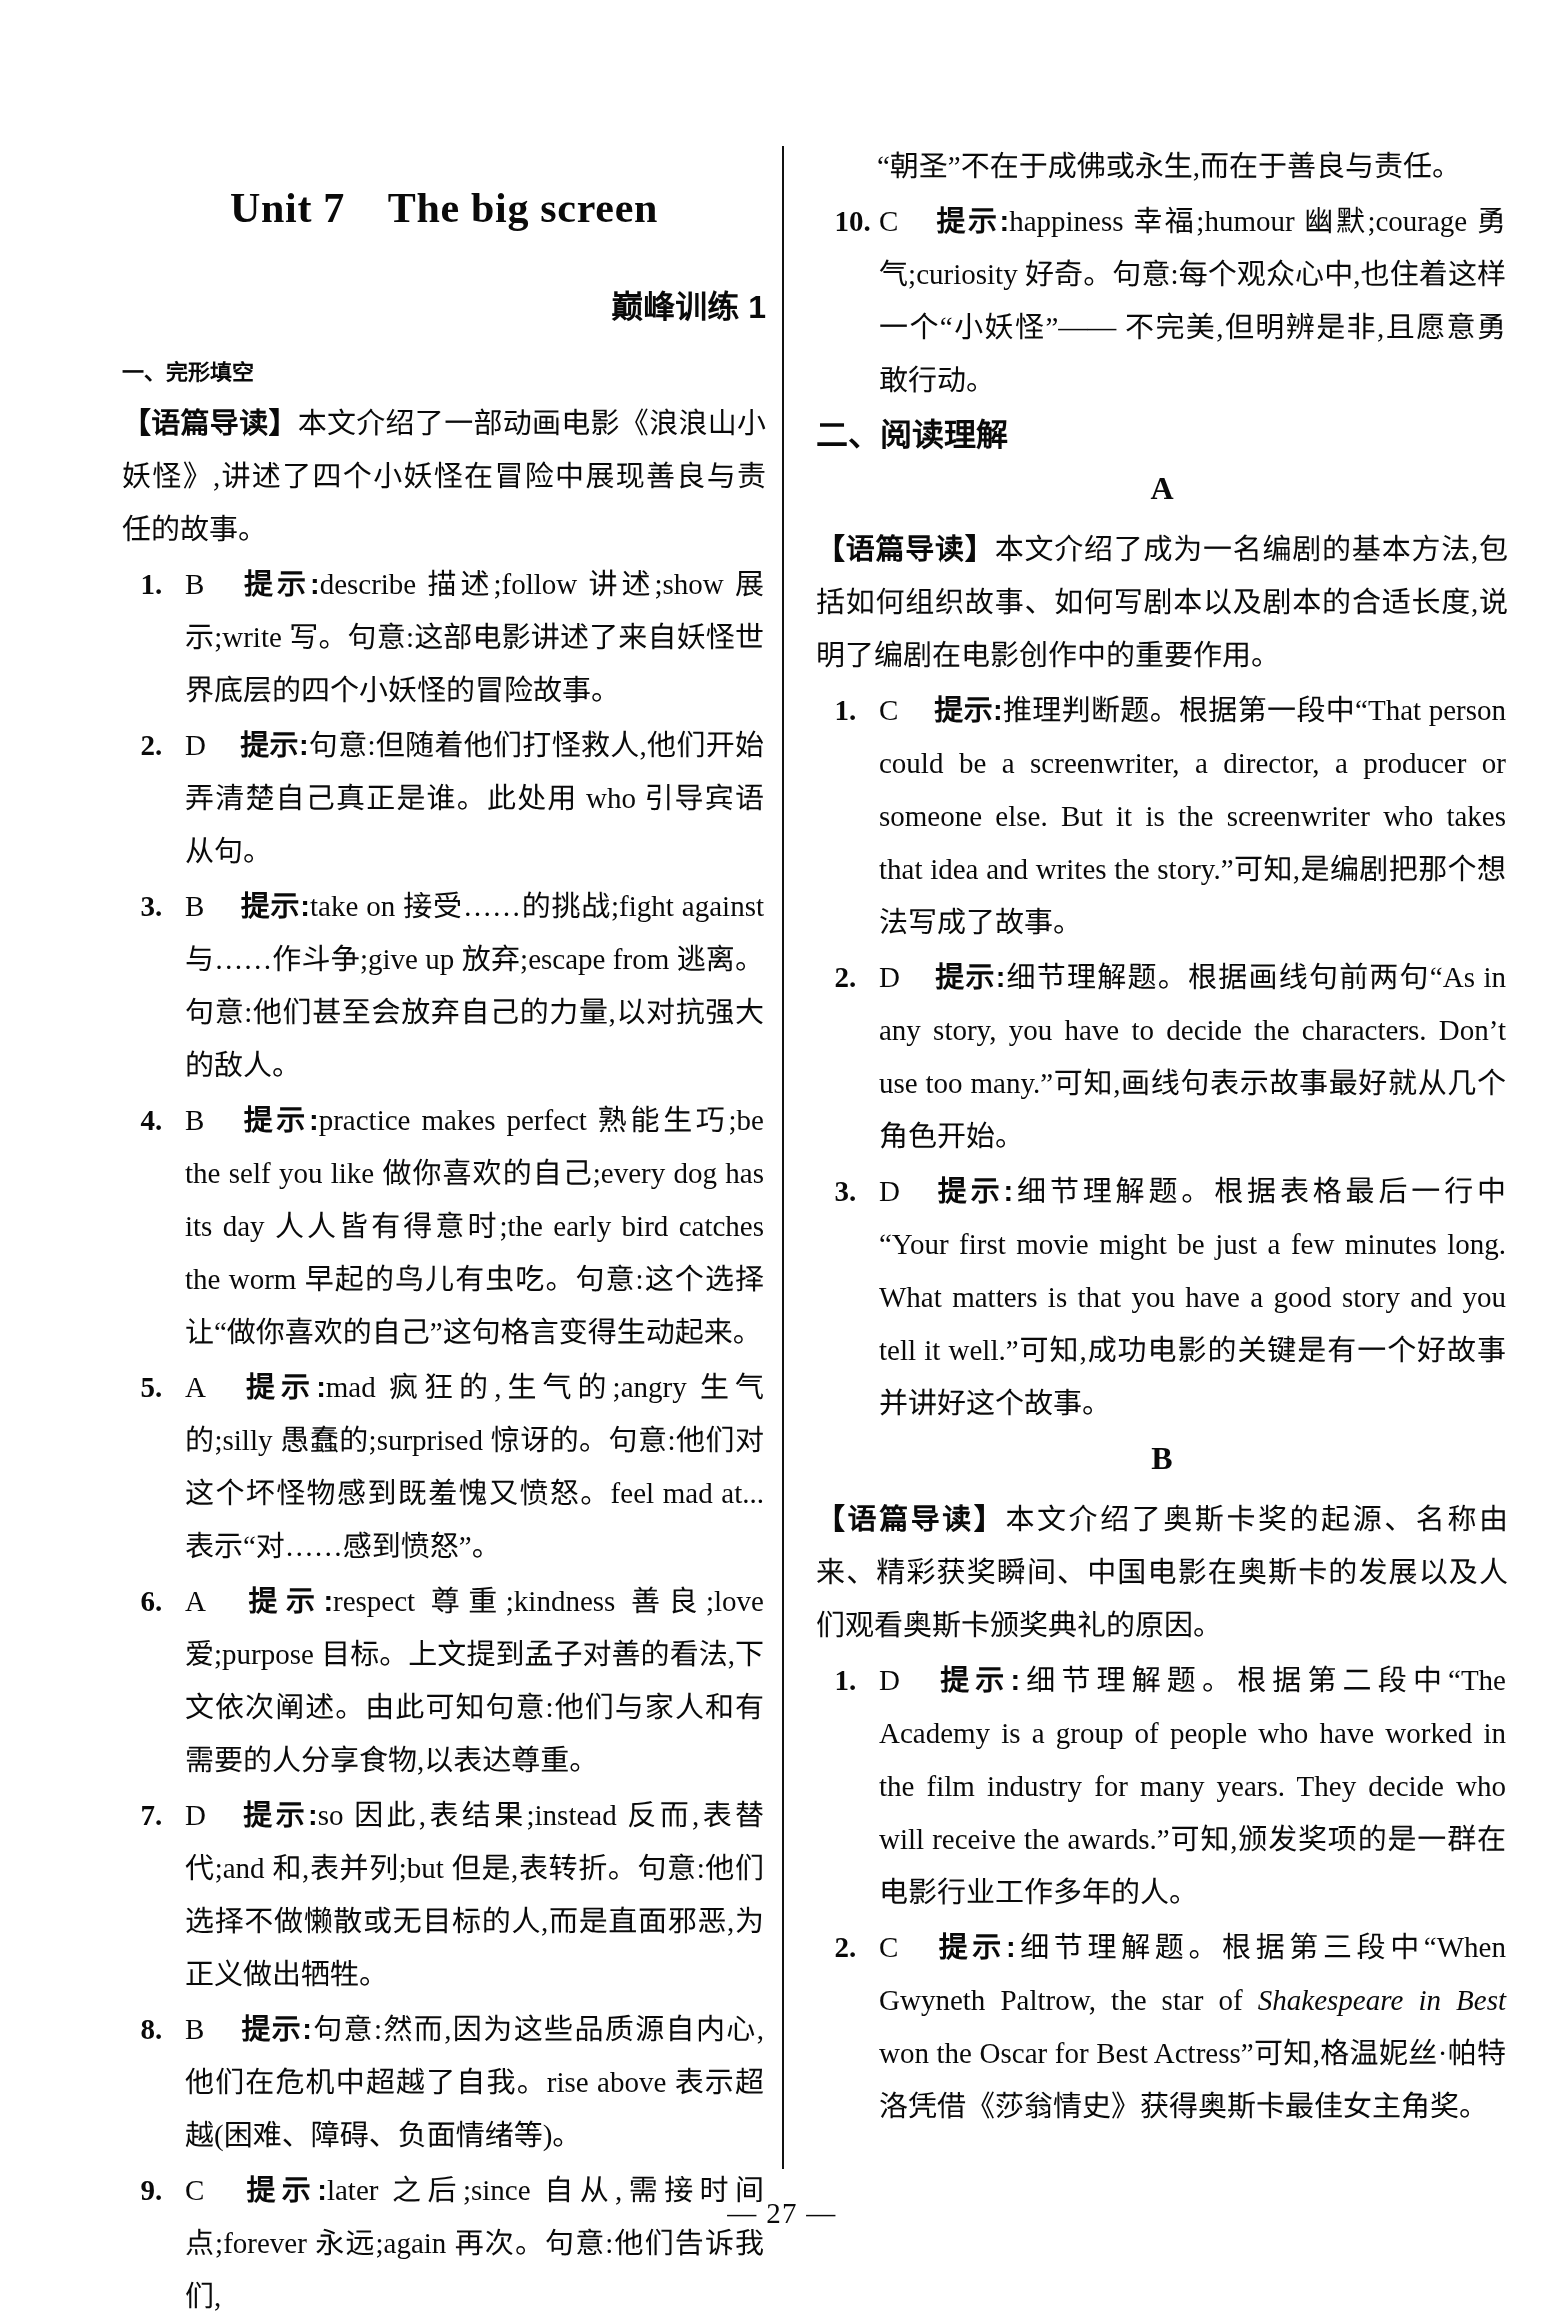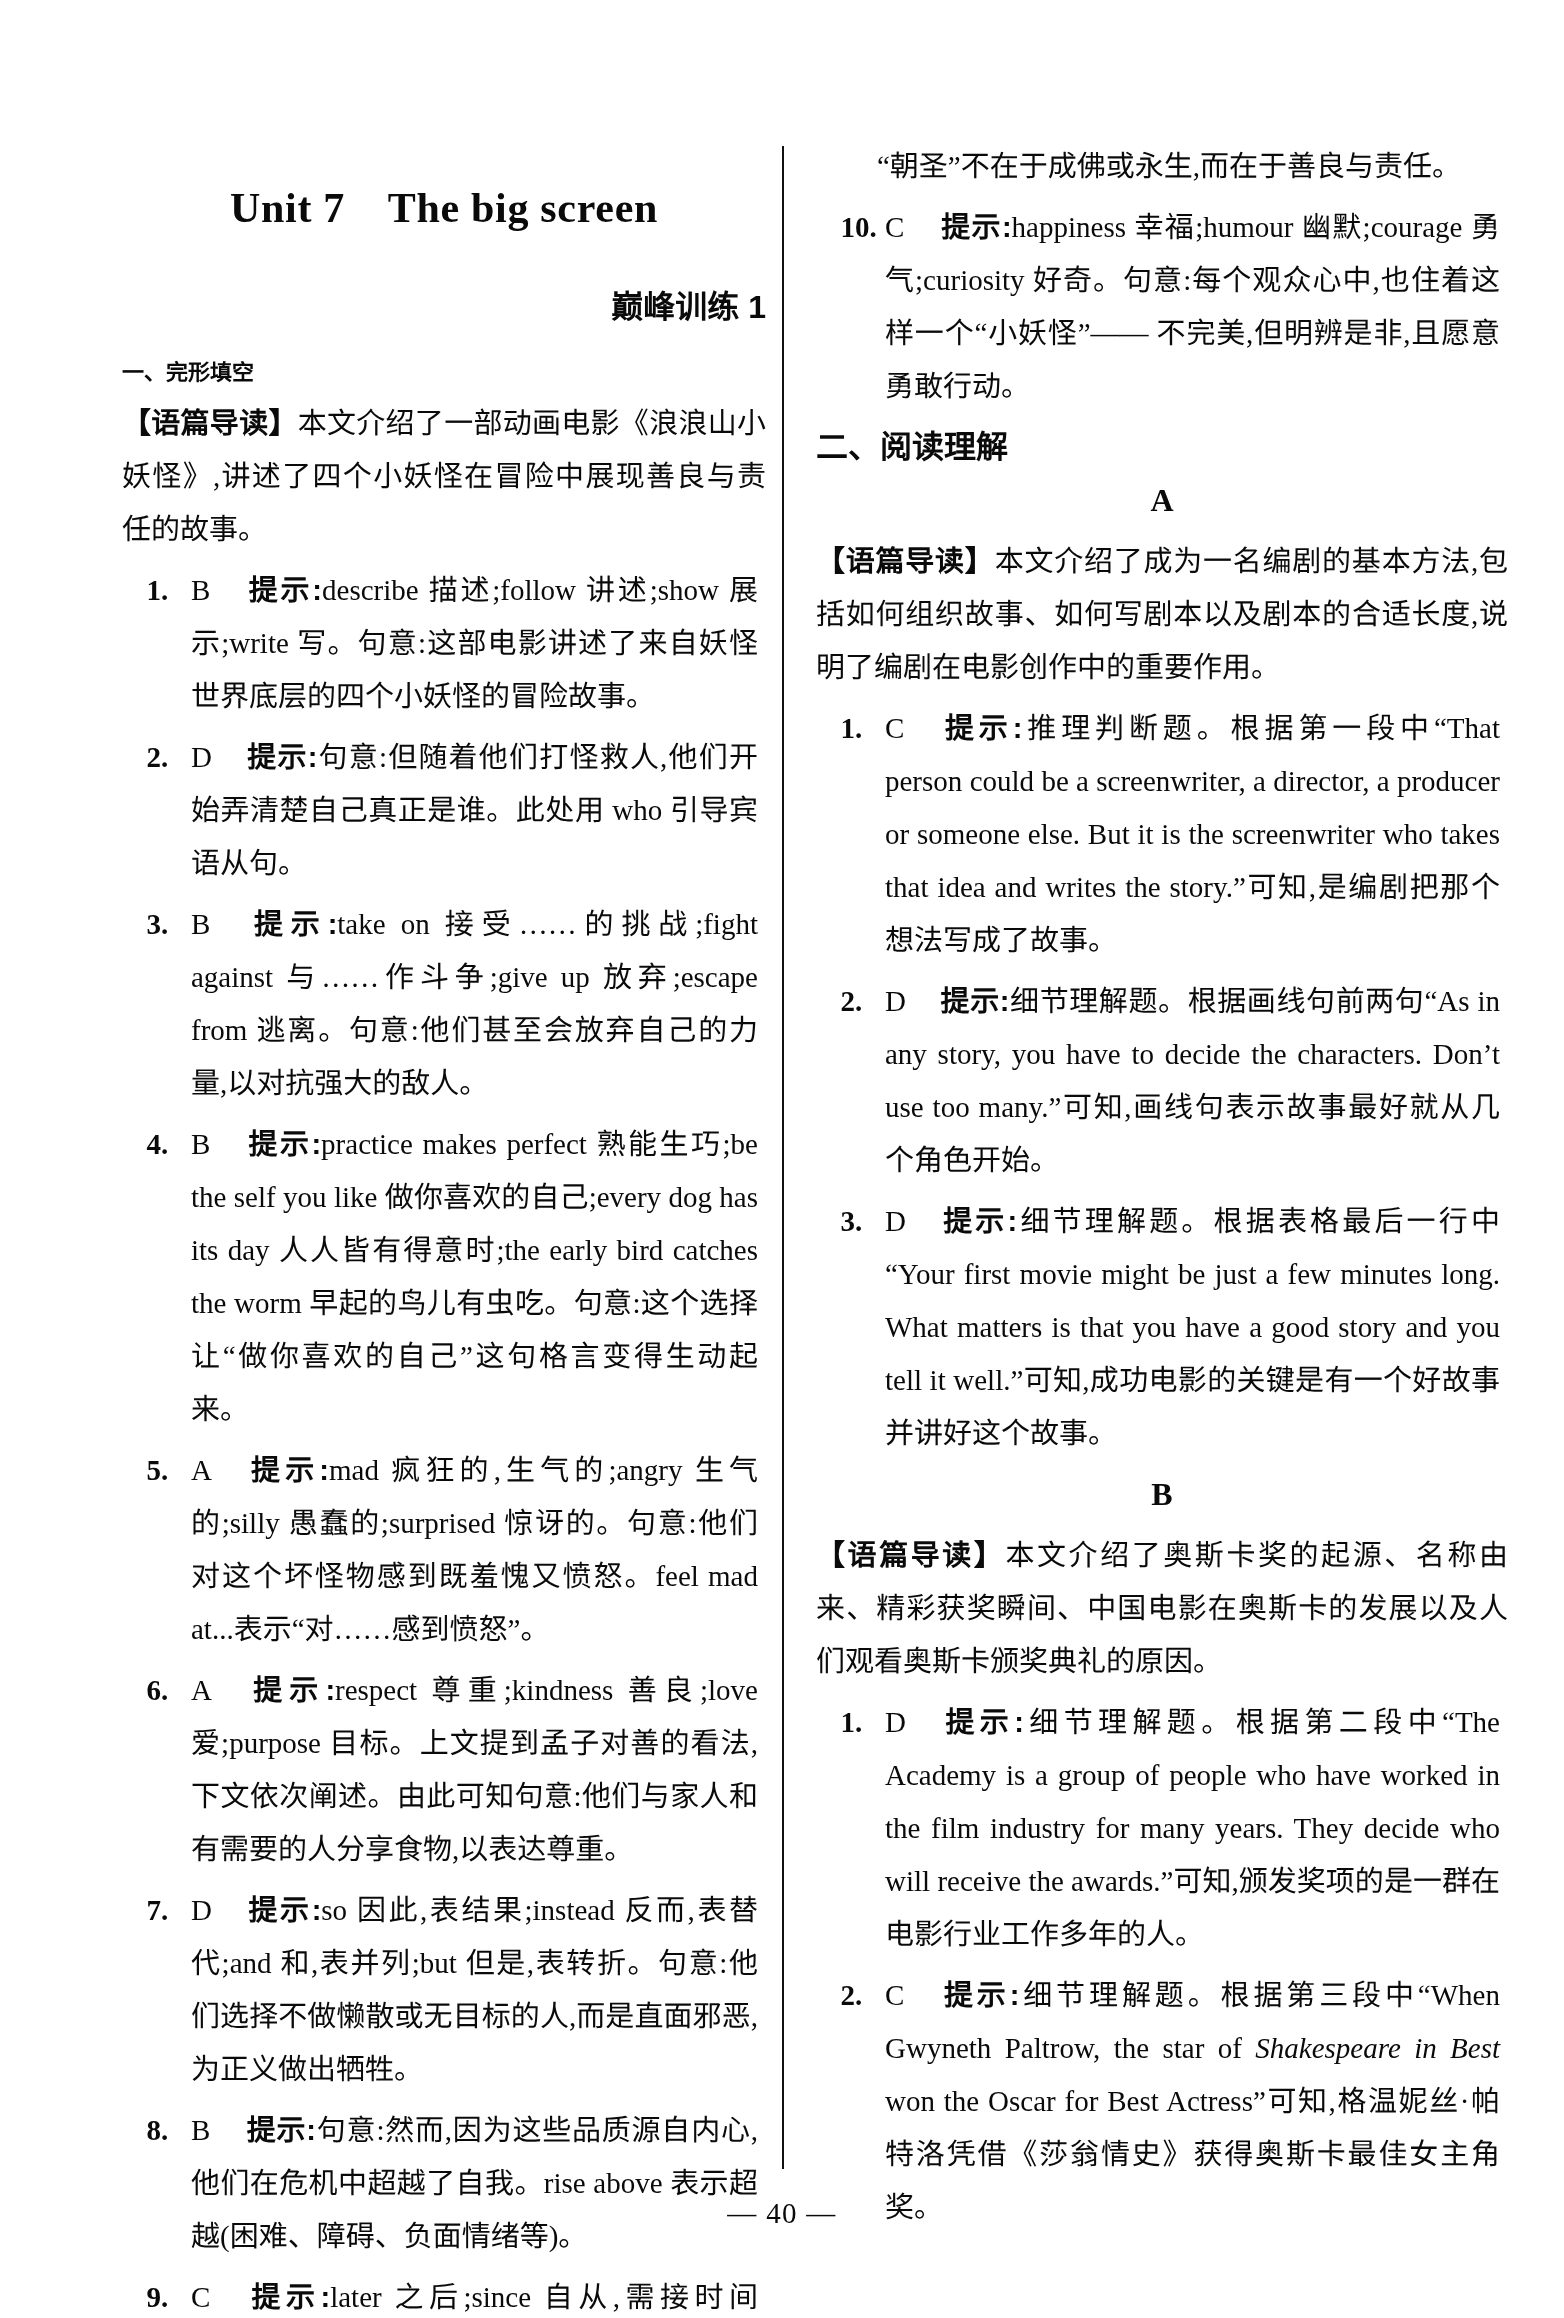--- a/index.html
+++ b/index.html
@@ -69,21 +69,21 @@
     padding-left: 61px;
     text-align: justify;
     text-align-last: left;
   }
   .lbl {
     font-family: "Liberation Sans", "DejaVu Sans", sans-serif;
     font-weight: bold;
   }
   .item {
     position: relative;
-    margin: 8px;
+    margin: 2px;
     padding-left: 61px;
     text-align: justify;
     text-align-last: left;
   }
   .item .num {
     position: absolute;
     left: 16.5px; top: 0;
     font-weight: bold;
   }
   .item .ans { display: inline-block; min-width: 29px; margin-right: 26px; }
@@ -173,14 +173,14 @@
 
   <div class="item">
     <span class="num">1.</span><span class="ans">D</span><span class="lbl">提示:</span><span>细节理解题。根据第二段中“The Academy is a group of people who have worked in the film industry for many years. They decide who will receive the awards.”可知,颁发奖项的是一群在电影行业工作多年的人。</span>
   </div>
   <div class="item">
     <span class="num">2.</span><span class="ans">C</span><span class="lbl">提示:</span><span>细节理解题。根据第三段中“When Gwyneth Paltrow, the star of </span><span class="it">Shakespeare in Best</span><span> won the Oscar for Best Actress”可知,格温妮丝·帕特洛凭借《莎翁情史》获得奥斯卡最佳女主角奖。</span>
   </div>
 
 </div>
 
-<div class="page-num">— 40 —</div>
+<div class="page-num">— 27 —</div>
 
 
 </body></html>

